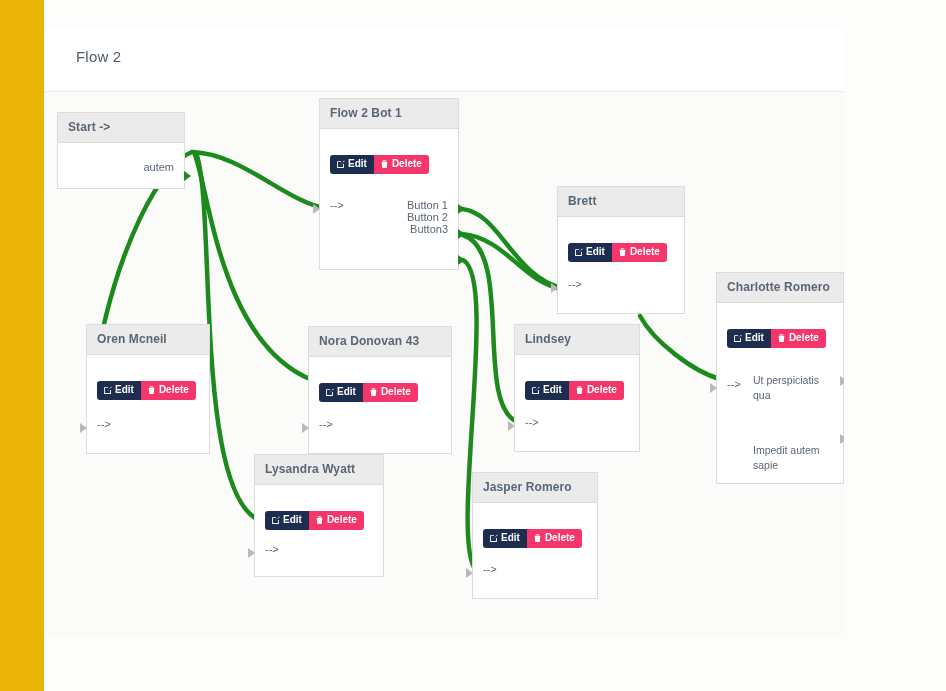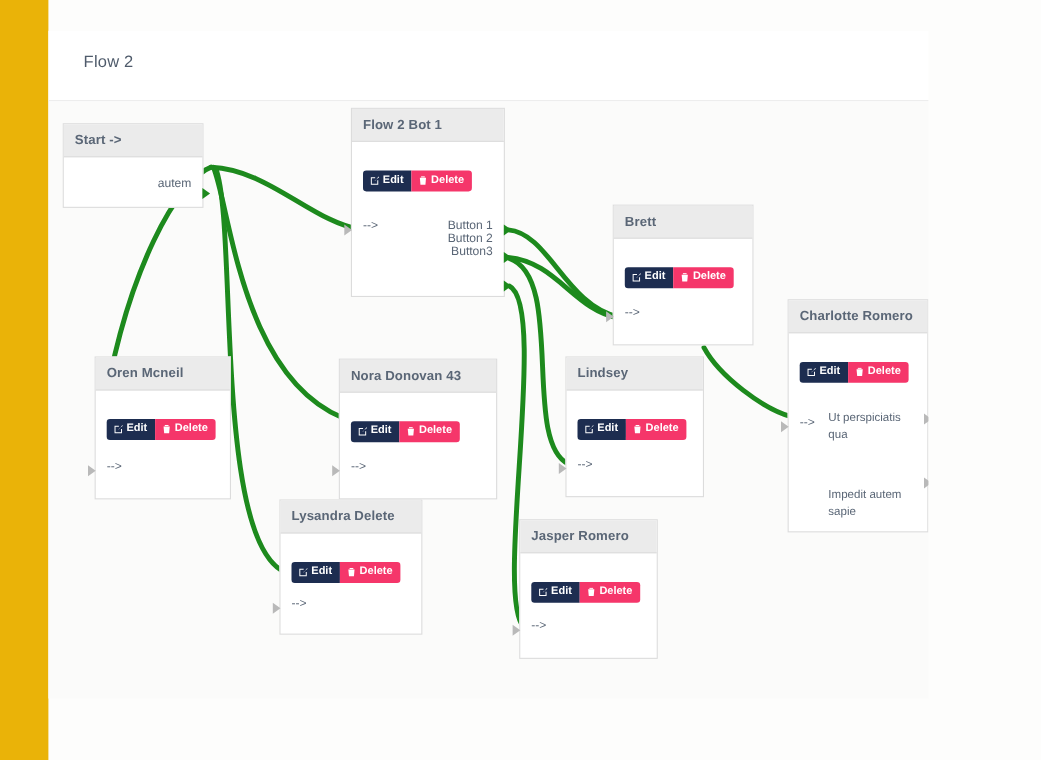--- a/index.html
+++ b/index.html
@@ -281,21 +281,21 @@
               </span>
             <span>Delete</span>
           </div>
         </div>
         <div class="port-in" style="top:61px;">--&gt;</div>
       </div>
       <div class="handle handle-grey" style="left:-7px; top:96px;"></div>
     </div>
 
     <div class="node" id="node-lysandra">
-      <div class="node-header">Lysandra Delete</div>
+      <div class="node-header">Lysandra Wyatt</div>
       <div class="node-body">
         <div class="btn-row">
           <div class="btn btn-edit">
             <span>
                 <svg width="9" height="9" viewBox="0 0 16 16">
                   <path fill="#ffffff" d="M2 2h7v1.6H3.6v8.8h8.8V7H14v7H2z"></path>
                   <path fill="#ffffff" d="M9.6 7.2 14.4.9l1.1 1.1-6.3 4.8-1.6 1.7z"></path>
                 </svg>
               </span>
             <span>Edit</span>

